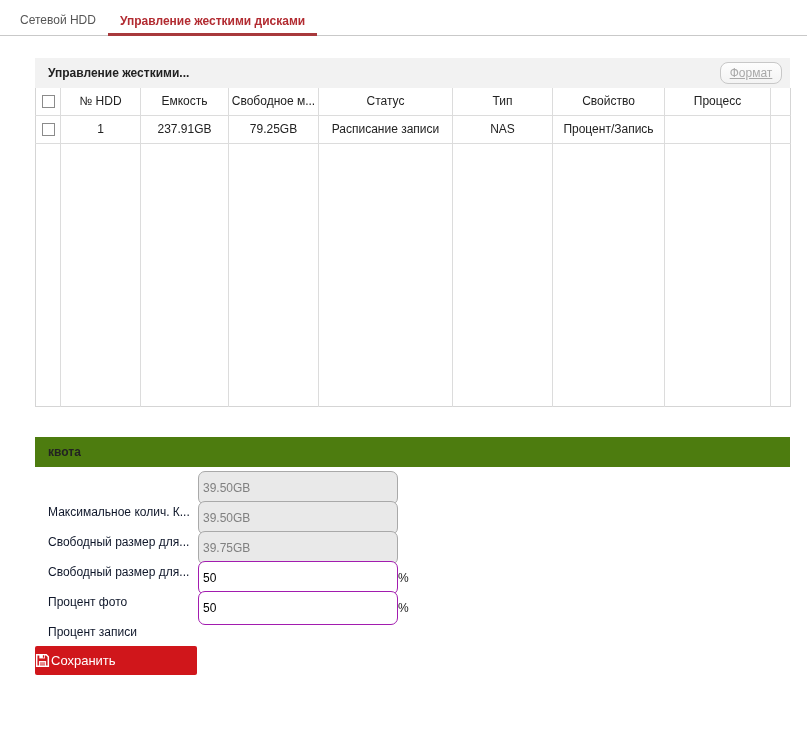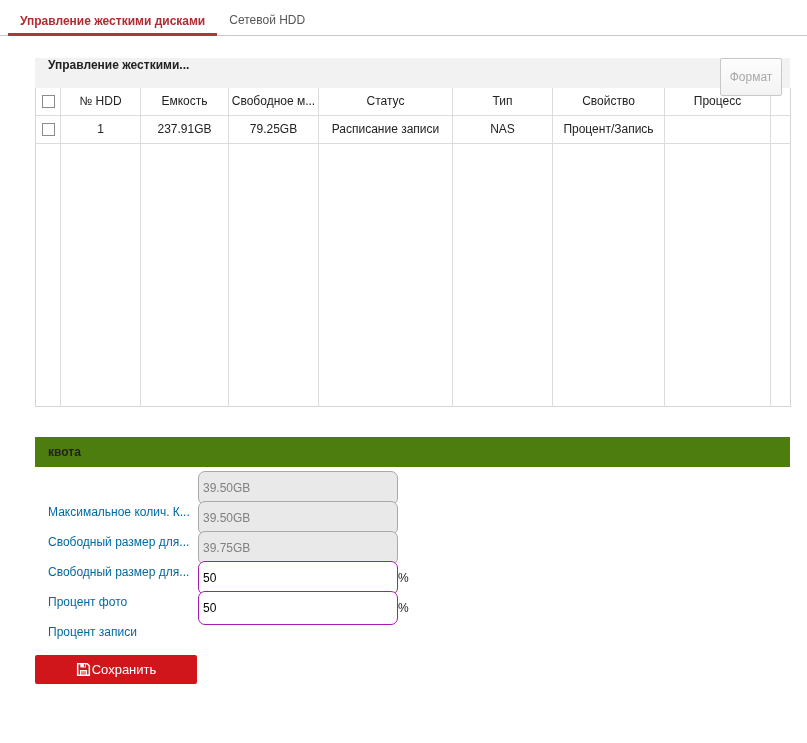--- a/index.html
+++ b/index.html
@@ -25,30 +25,31 @@
   .tab.active {
     color:#b22b31; font-weight:bold;
     border-bottom:3px solid #a8393c;
     margin-bottom:-1px;
   }
 
   
   .content { margin:22px 17px 0 35px; width:755px; }
   .panel-header {
     height:30px; background:#f2f2f2;
-    display:flex; align-items:flex-start; justify-content:space-between;
+    display:flex; align-items:center; justify-content:space-between;
     padding:0 8px 0 13px;
   }
   .panel-title { font-weight:bold; color:#222; }
   .format-btn {
-    width:62px; height:38px;
+    width:62px; height:22px;
     background:linear-gradient(#fdfdfd,#f3f3f3);
-    border:1px solid #c8c8c8; border-radius:2px;
+    border:1px solid #c8c8c8; border-radius:8px;
     color:#a9a9a9; font-size:12px;
     font-family:"Liberation Sans", sans-serif;
+    text-decoration:underline;
   }
 
   
   table.hdd-table {
     width:755px; border-collapse:collapse; table-layout:fixed;
     border:1px solid #d5d5d5; border-top:none;
   }
   .hdd-table th, .hdd-table td {
     border-left:1px solid #dcdcdc;
     text-align:center; font-weight:normal;
@@ -67,51 +68,51 @@
 
   
   .quota-header {
     margin-top:30px; height:30px; line-height:30px;
     background:#4d7c0f; font-weight:bold; color:#222;
     padding-left:13px;
   }
   .quota-form { padding:6px 0 0 13px; }
   .form-row { display:flex; align-items:center; height:30px; }
   .form-label {
-    width:150px; color:#0369a1;
+    width:150px; color:#0f172a;
     overflow:hidden; white-space:nowrap;margin-top:48px;
   }
   .qinput {
     width:200px; height:20px; padding:16px 4px;
     font-size:12px; font-family:"Liberation Sans", sans-serif;border-radius:7px;
   }
   .qinput[disabled] {
     background:#e9e9e9; border:1px solid #a9a9a9; color:#808080;
   }
   .qinput.editable {
     background:#fff; border:1px solid #a21caf; color:#000;
   }
   .suffix { color:#222; }
 
   
   .save-btn {
-    margin:32px 0 0 0; width:162px; height:29px;
+    margin:23px 0 0 0; width:162px; height:29px;
     background:#d0161b; border:none; border-radius:2px;
     color:#fff; font-size:13px;
     font-family:"Liberation Sans", sans-serif;
-    display:flex; align-items:center; justify-content:center; gap:1px;
+    display:flex; align-items:center; justify-content:flex-start; gap:1px;
     cursor:pointer;
   }
 </style>
 </head>
 <body>
 
 <div class="tabs">
+  <div class="tab">Сетевой HDD</div>
   <div class="tab active">Управление жесткими дисками</div>
-  <div class="tab">Сетевой HDD</div>
 </div>
 
 <div class="content">
 
   <div class="panel-header">
     <span class="panel-title">Управление жесткими...</span>
     <button class="format-btn">Формат</button>
   </div>
 
   <table class="hdd-table">

